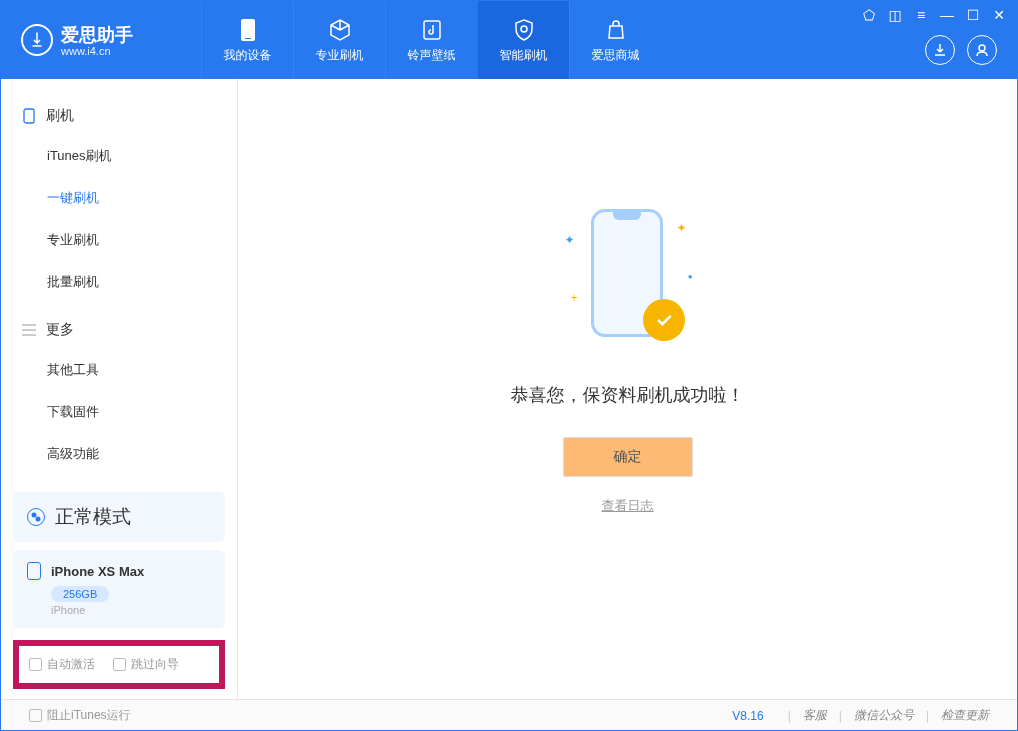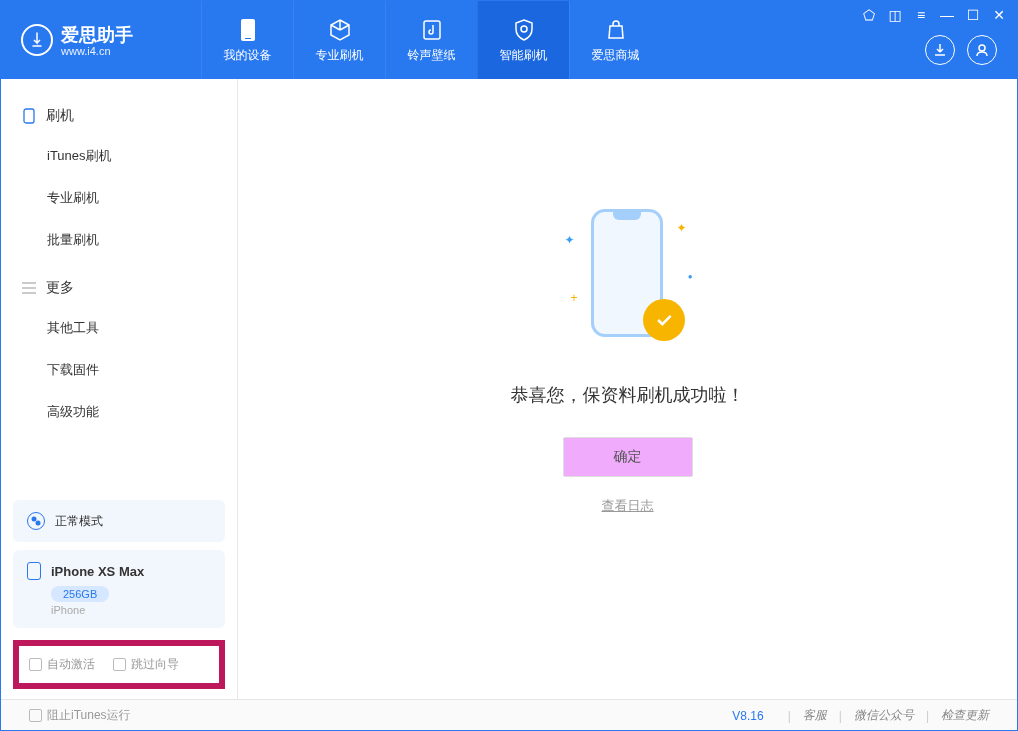--- a/index.html
+++ b/index.html
@@ -27,21 +27,21 @@
 
 .body { display: flex; height: 620px; }
 .sidebar { width: 237px; border-right: 1px solid #e8e8e8; padding-top: 18px; display: flex; flex-direction: column; }
 .side-group { margin-bottom: 8px; }
 .side-header { display: flex; align-items: center; padding: 10px 20px; color: #333; font-size: 14px; }
 .side-header-icon { width: 15px; height: 15px; margin-right: 10px; display: inline-flex; align-items: center; justify-content: center; }
 .side-item { padding: 12px 20px 12px 46px; font-size: 13px; color: #333; cursor: pointer; }
 .side-item.active { color: #2878f0; }
 
 .side-bottom { margin-top: auto; }
-.mode-box { margin: 8px 12px; background: #f2f6fd; border-radius: 6px; padding: 12px 14px; display: flex; align-items: center; color: #333; font-size: 12px; }
+.mode-box { margin: 8px 12px; background: #f2f6fd; border-radius: 6px; padding: 12px 14px; display: flex; align-items: center; color: #333; font-size: 19px; }
 .mode-icon { width: 18px; height: 18px; border: 1.5px solid #2878f0; border-radius: 50%; margin-right: 10px; position: relative; }
 .mode-icon::before, .mode-icon::after { content: ''; position: absolute; width: 5px; height: 5px; background: #2878f0; border-radius: 50%; top: 50%; left: 50%; }
 .mode-icon::before { transform: translate(-90%, -90%); }
 .mode-icon::after { transform: translate(-10%, -10%); }
 
 .device-box { margin: 0 12px 12px; background: #f2f6fd; border-radius: 6px; padding: 12px 14px; }
 .device-row { display: flex; align-items: center; }
 .device-icon { width: 14px; height: 18px; border: 1.5px solid #2878f0; border-radius: 3px; margin-right: 10px; }
 .device-name { font-size: 13px; font-weight: bold; color: #333; }
 .device-badge { display: inline-block; margin: 6px 0 2px 24px; background: #d6e8ff; color: #2878f0; border-radius: 10px; padding: 2px 12px; font-size: 11px; }
@@ -57,21 +57,21 @@
 .phone-notch { position: absolute; top: 0; left: 50%; transform: translateX(-50%); width: 28px; height: 8px; background: #a5cffb; border-radius: 0 0 6px 6px; }
 .badge { position: absolute; right: 8px; bottom: 12px; width: 42px; height: 42px; background: #f7b500; border-radius: 50%; display: flex; align-items: center; justify-content: center; }
 .badge svg { width: 20px; height: 20px; stroke: #fff; stroke-width: 3; fill: none; }
 .sparkle { position: absolute; color: #f7b500; font-size: 12px; }
 .s1 { left: 2px; top: 30px; color: #3aa0f5; }
 .s2 { right: 6px; top: 18px; color: #f7b500; }
 .s3 { left: 8px; bottom: 48px; color: #f7b500; }
 .s4 { right: 0; bottom: 72px; color: #3aa0f5; font-size: 8px; }
 
 .success-text { font-size: 18px; color: #333; margin-bottom: 30px; font-weight: 500; }
-.ok-button { padding: 10px 50px; border: 1px solid #ddd; background: #f0abfc; color: #555; font-size: 14px; border-radius: 2px; cursor: pointer; margin-bottom: 20px; }
+.ok-button { padding: 10px 50px; border: 1px solid #ddd; background: #fdba74; color: #555; font-size: 14px; border-radius: 2px; cursor: pointer; margin-bottom: 20px; }
 .view-log { color: #999; font-size: 13px; text-decoration: underline; cursor: pointer; }
 
 .footer { height: 32px; border-top: 1px solid #e5e5e5; background: #fafafa; display: flex; align-items: center; padding: 0 28px; font-size: 12px; color: #888; }
 .footer-left { display: flex; align-items: center; }
 .footer-right { margin-left: auto; display: flex; align-items: center; gap: 6px; }
 .footer-link { color: #888; cursor: pointer; font-style: italic; }
 .footer-sep { color: #ccc; padding: 0 6px; }
 .version { color: #2878f0; margin-right: 12px; }
 </style>
 </head>
@@ -162,20 +162,21 @@
     <div class="side-group">
       <div class="side-header">
         <span class="side-header-icon">
             <svg width="12" height="16" viewBox="0 0 12 16">
               <rect x="1" y="1" width="10" height="14" rx="2" stroke="#2878f0" stroke-width="1.3" fill="none"></rect>
             </svg>
           </span>
         <span>刷机</span>
       </div>
       <div class="side-item">iTunes刷机</div>
+      <div class="side-item active">一键刷机</div>
       <div class="side-item">专业刷机</div>
       <div class="side-item">批量刷机</div>
     </div>
     <div class="side-group">
       <div class="side-header">
         <span class="side-header-icon">
             <svg width="14" height="12" viewBox="0 0 14 12">
               <path d="M0 1h14M0 6h14M0 11h14" stroke="#bbb" stroke-width="1.5"></path>
             </svg>
           </span>

